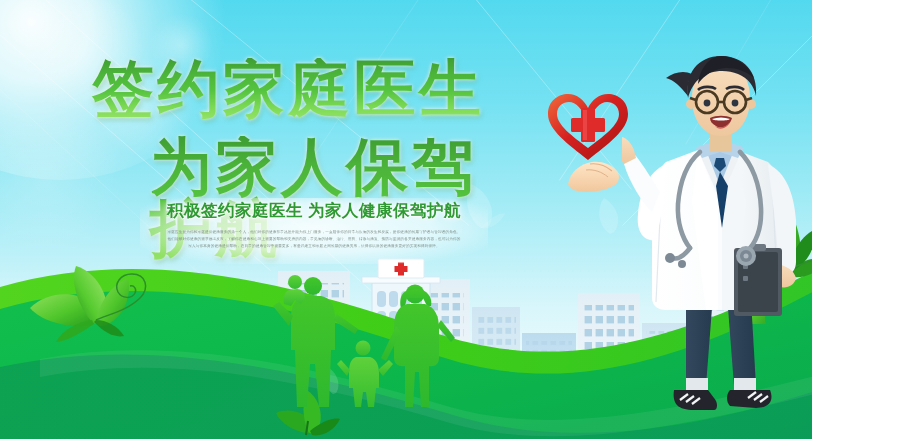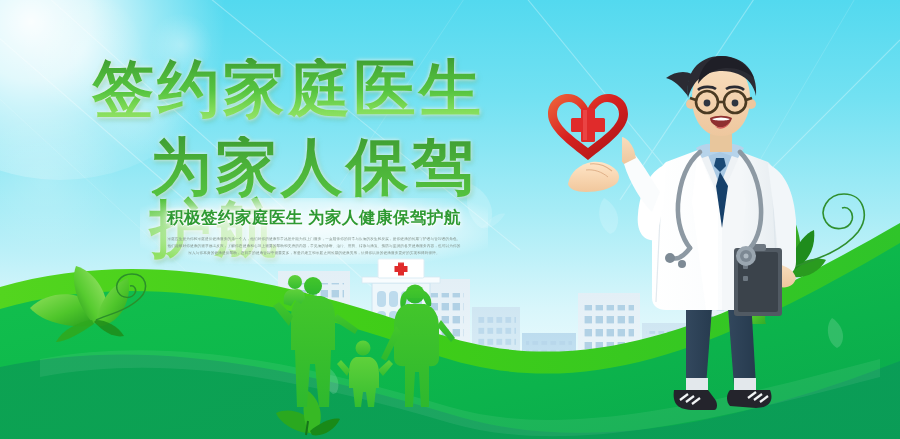--- a/index.html
+++ b/index.html
@@ -1,19 +1,19 @@
 <!DOCTYPE html>
 <html><head>
 <meta charset="utf-8">
 <style>
   * { margin:0; padding:0; box-sizing:border-box; }
   html,body { width:900px; height:439px; overflow:hidden;
     font-family:"Liberation Sans", sans-serif; }
 
-  #poster { position:relative; width:900px; height:439px; overflow:hidden;
+  #poster { position:relative; width:812px; height:439px; overflow:hidden;
     background:linear-gradient(180deg,#53d9ef 0%, #72e1f2 22%, #a6ecf6 48%, #d8f6fb 70%, #f0fbfd 86%, #ffffff 100%); }
 
   
   .glow { position:absolute; border-radius:50%; pointer-events:none; }
   .sunburst { left:-120px; top:-150px; width:360px; height:330px;
     background:radial-gradient(circle at 42% 52%, rgba(255,255,255,.97) 0%, rgba(255,255,255,.80) 22%, rgba(255,255,255,.38) 46%, rgba(255,255,255,0) 72%); }
   .b1 { left:22px; top:-8px; width:120px; height:120px; background:radial-gradient(circle, rgba(255,255,255,.30), rgba(255,255,255,.06) 62%, transparent 75%); }
   .b2 { left:95px; top:58px; width:96px; height:96px; background:radial-gradient(circle, rgba(255,255,255,.26), rgba(255,255,255,.04) 62%, transparent 76%); }
   .b3 { left:-30px; top:105px; width:150px; height:150px; background:radial-gradient(circle, rgba(255,255,255,.20), rgba(255,255,255,.03) 60%, transparent 74%); }
   .b4 { left:150px; top:14px; width:62px; height:62px; background:radial-gradient(circle, rgba(255,255,255,.32), rgba(255,255,255,.05) 58%, transparent 74%); }
@@ -48,21 +48,21 @@
     -webkit-background-clip:text; background-clip:text; color:transparent;
     -webkit-text-fill-color:transparent;
     filter:drop-shadow(0 0 2px rgba(255,255,255,.95)) drop-shadow(1px 2px 2px rgba(70,150,60,.35)); }
   .t1 { font-size:62px; padding-left:92px; }
   .t2 { font-size:62px; padding-left:150px; margin-top:16px; }
 
   .banner { position:absolute; left:140px; top:198px; width:348px; height:66px;
     background:radial-gradient(ellipse at 50% 45%, rgba(255,255,255,.88) 0%, rgba(255,255,255,.62) 48%, rgba(255,255,255,0) 82%); }
   .sub { text-align:center; font-size:16.5px; font-weight:bold; letter-spacing:.03em;
     color:#2f9a33; text-shadow:0 0 4px #fff, 0 0 8px #fff, 0 1px 0 rgba(255,255,255,.9);
-    padding-top:9px; }
+    padding-top:2px; }
   .body-txt { margin-top:7px; padding:0 12px; }
   .body-txt span { display:block; font-size:3.6px; line-height:1.95;
     color:#7e8d86; text-align:center; letter-spacing:.045em;
     white-space:nowrap; overflow:hidden; }
   .body-txt span:last-child { text-align:center; }
 </style>
 </head>
 <body>
 
 <div id="poster">

